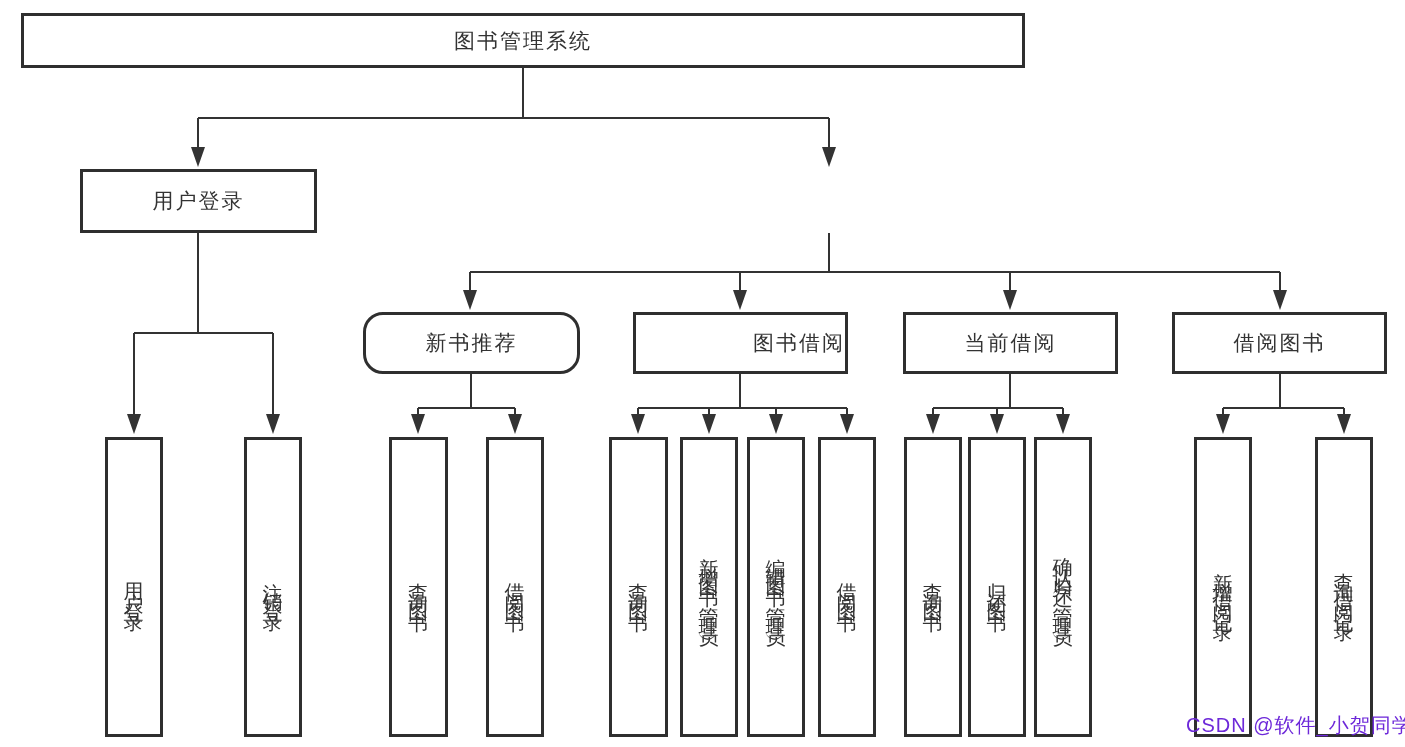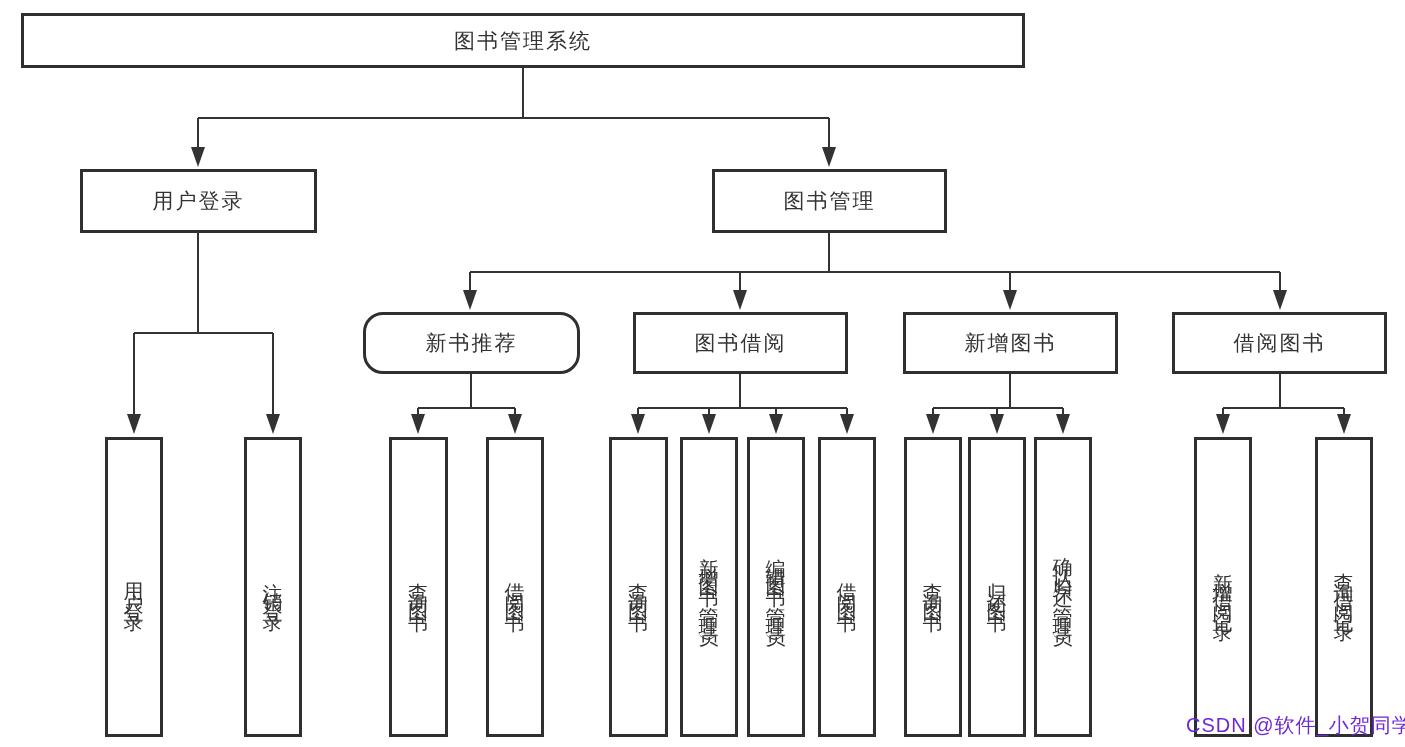--- a/index.html
+++ b/index.html
@@ -78,32 +78,29 @@
     </g>
   </svg>
 
   <div class="node root" style="left:21px;top:13px;width:1004px;height:55px;">
     <span>图书管理系统</span>
   </div>
 
   <div class="node" style="left:80px;top:169px;width:237px;height:64px;">
     <span>用户登录</span>
   </div>
-  <div class="node" style="left:712px;top:169px;width:235px;height:64px;">
-    <span>图书管理</span>
-  </div>
 
   <div class="node" style="left:363px;top:312px;width:217px;height:62px;border-radius:20px;">
     <span>新书推荐</span>
   </div>
-  <div class="node" style="left:633px;top:312px;width:215px;height:62px;">
+  <div class="node" style="left:633px;top:312px;width:215px;height:62px;justify-content:flex-end;">
     <span>图书借阅</span>
   </div>
   <div class="node" style="left:903px;top:312px;width:215px;height:62px;">
-    <span>新增图书</span>
+    <span>当前借阅</span>
   </div>
   <div class="node" style="left:1172px;top:312px;width:215px;height:62px;">
     <span>借阅图书</span>
   </div>
 
   <div class="leaf" style="left:105px;top:437px;width:58px;height:300px;">
     <span class="vtext">用户登录</span>
   </div>
   <div class="leaf" style="left:244px;top:437px;width:58px;height:300px;">
     <span class="vtext">注销登录</span>

